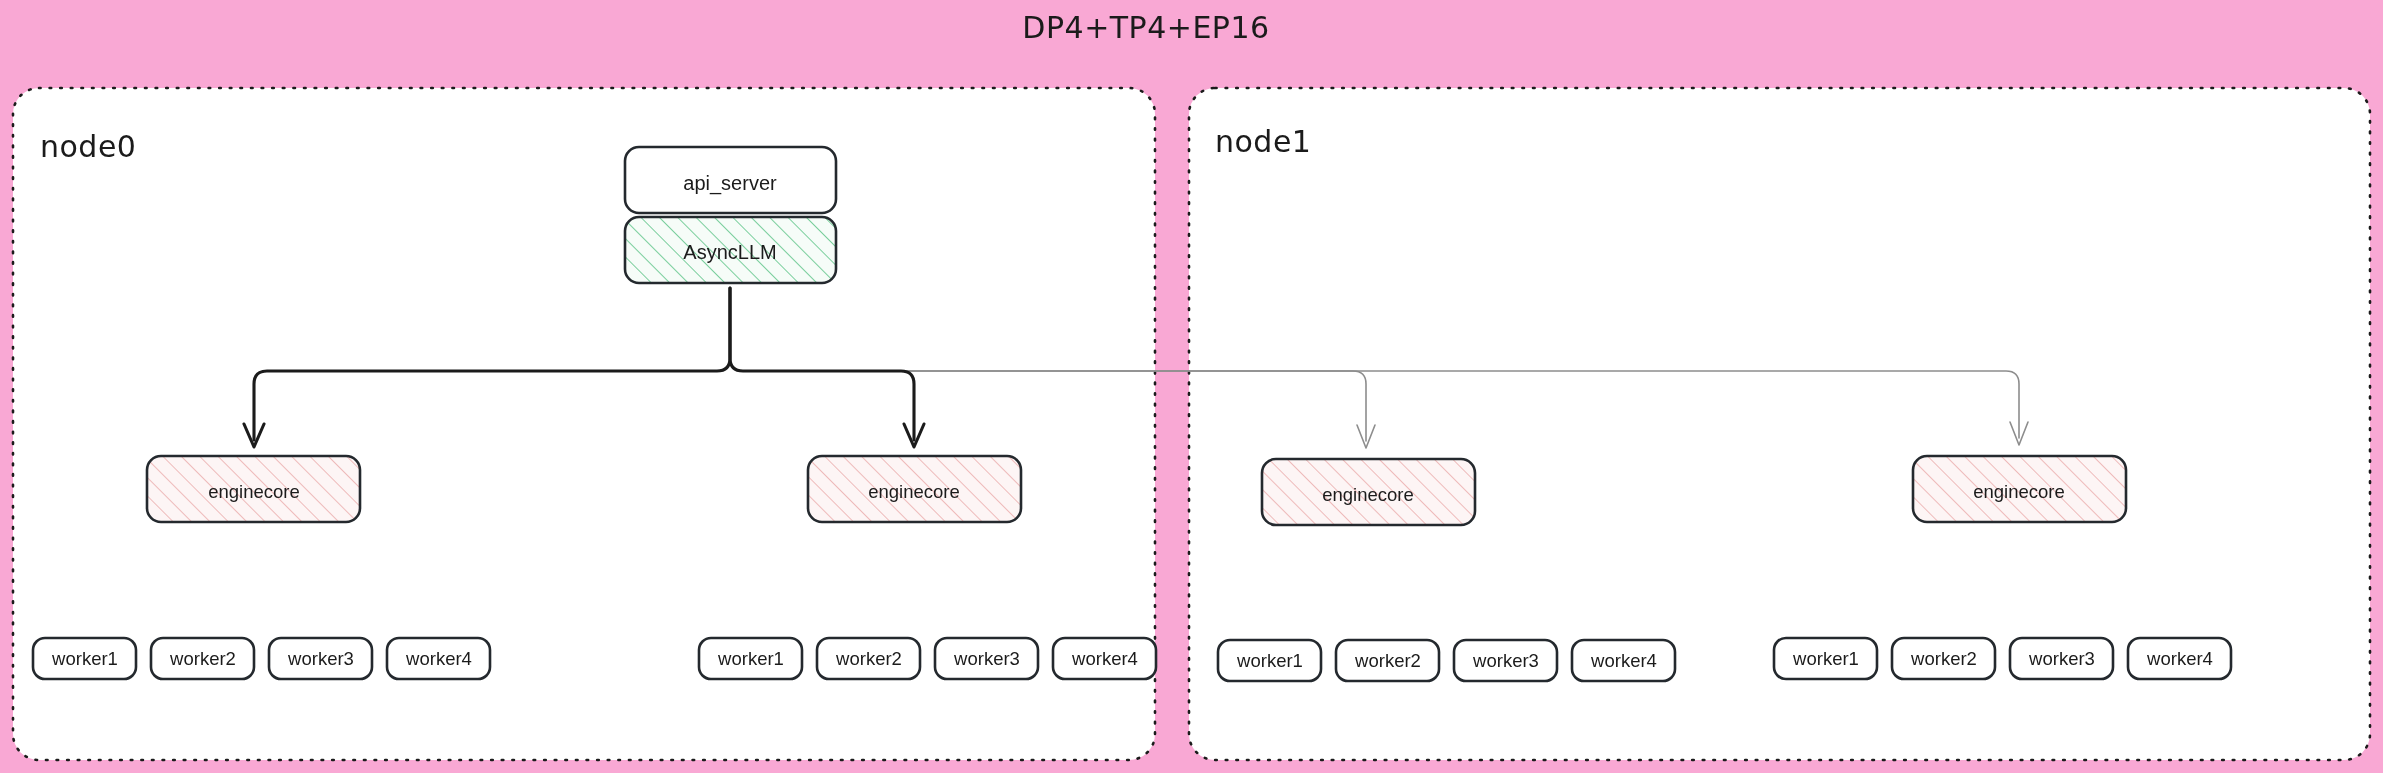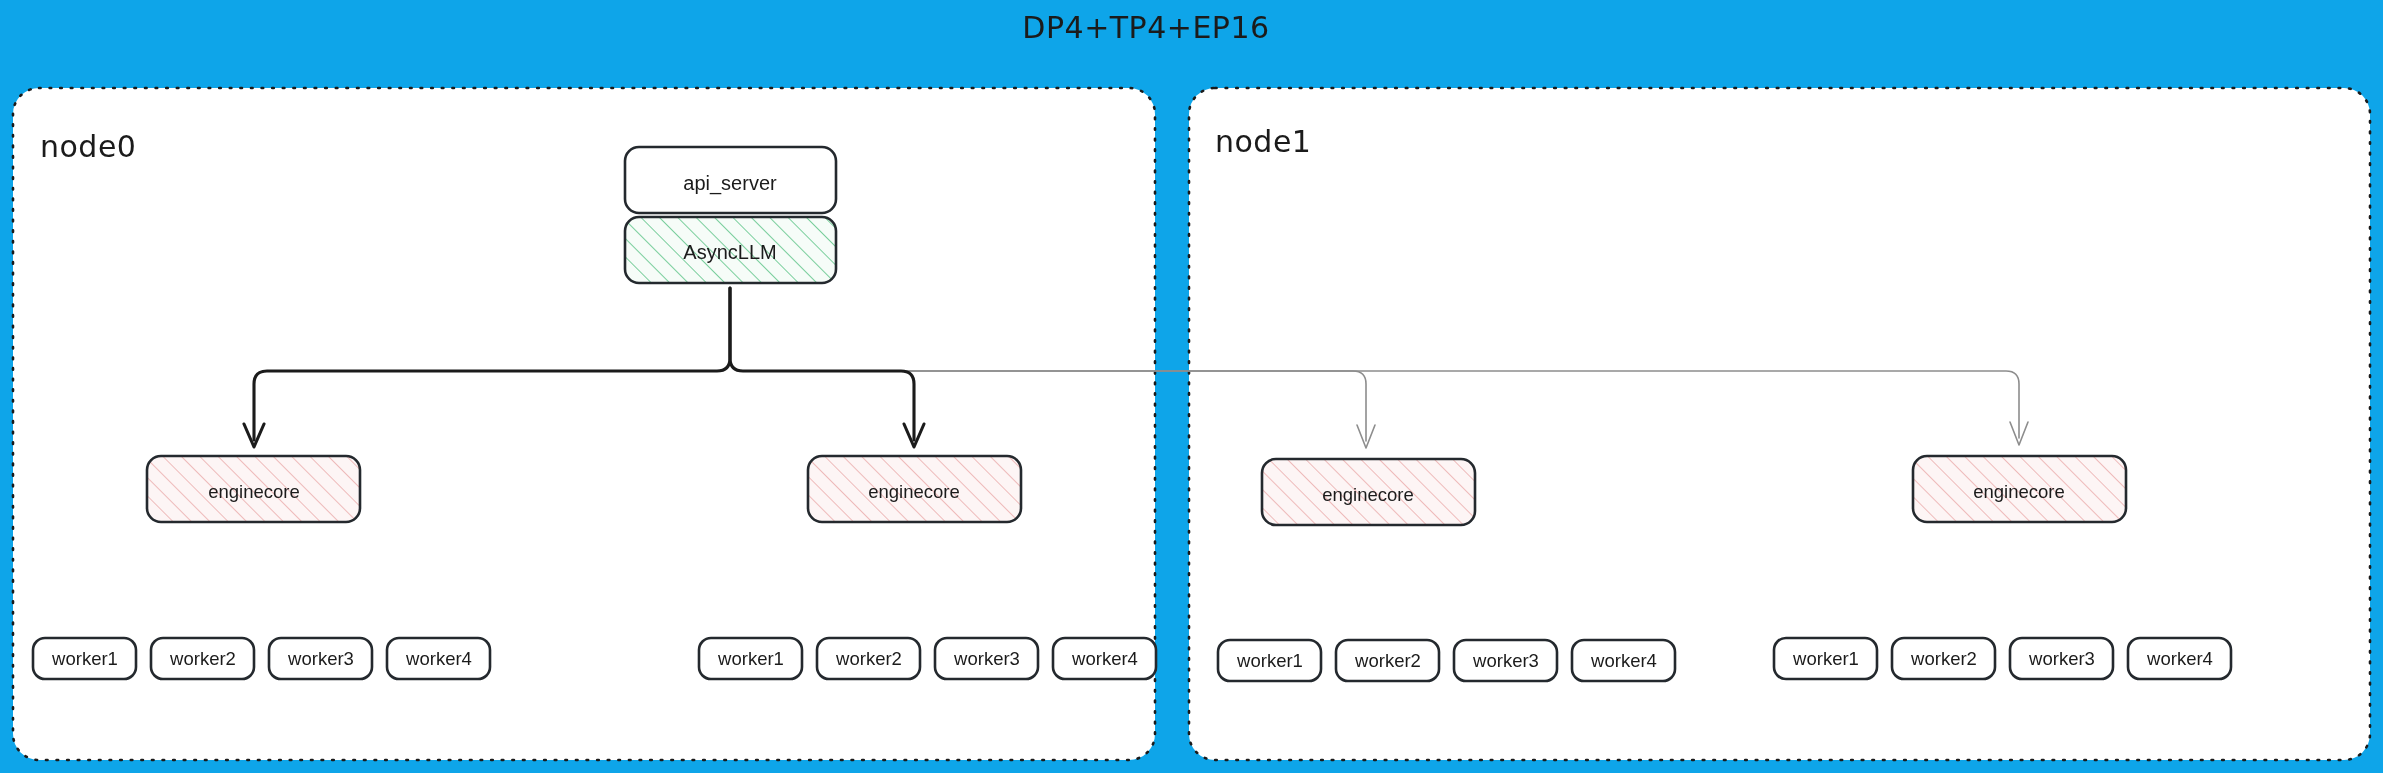--- a/index.html
+++ b/index.html
@@ -10,21 +10,21 @@
   body {
     width: 2383px;
     height: 773px;
     font-family: "Liberation Sans", sans-serif;
     overflow: hidden;
   }
   #diagram-root {
     position: relative;
     width: 2383px;
     height: 773px;
-    background: #0ea5e9;
+    background: #f9a8d4;
   }
   svg#diagram-svg {
     display: block;
     width: 2383px;
     height: 773px;
   }
   .diagram-title {
     font-family: "DejaVu Sans", sans-serif;
     font-size: 30px;
     fill: #1b1b1b;

